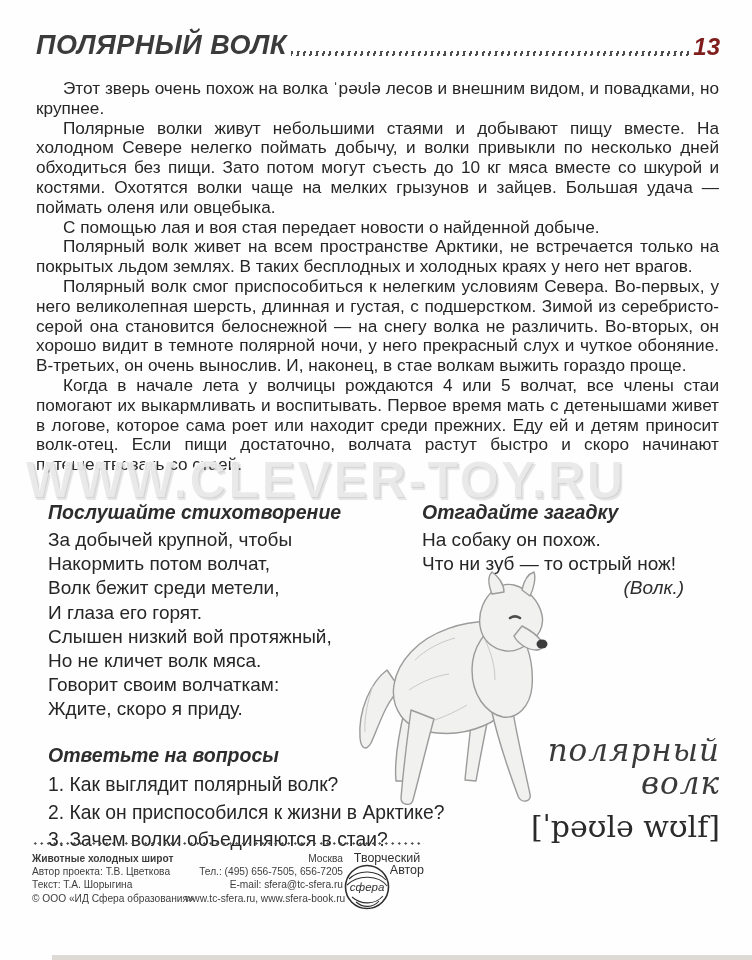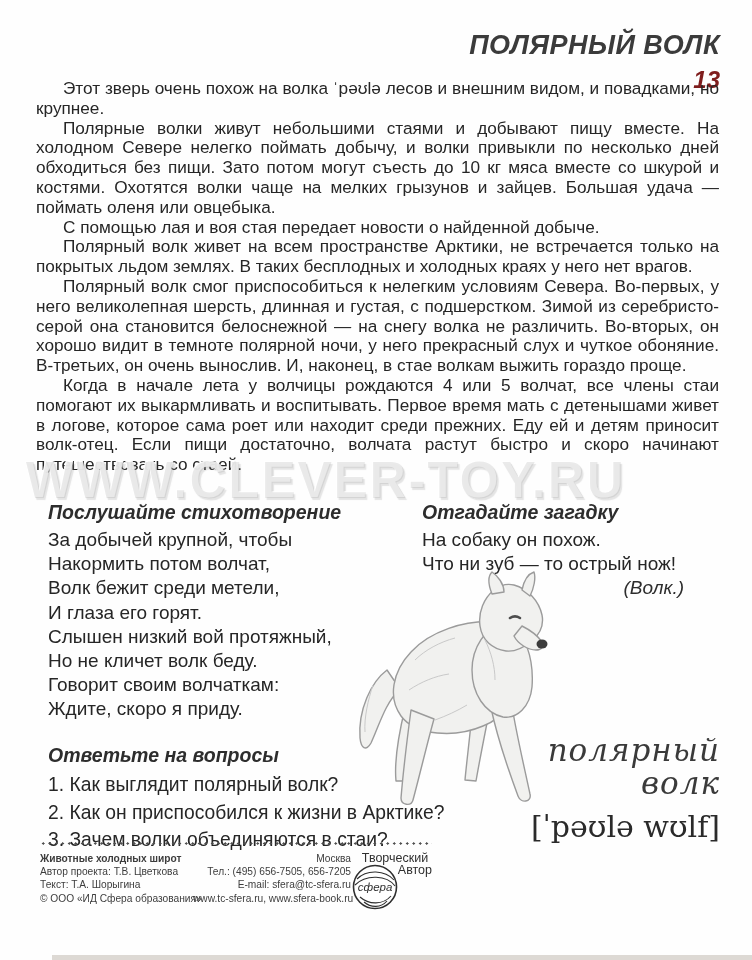--- a/index.html
+++ b/index.html
@@ -1,20 +1,20 @@
 <!DOCTYPE html>
 <html><head>
 <meta charset="utf-8">
 <style>
   html,body{margin:0;padding:0;background:#ffffff;}
   .page{position:relative;width:752px;height:960px;background:#fefefe;overflow:hidden;
         font-family:"Liberation Sans",sans-serif;color:#232323;}
 
   
-  .title-row{position:absolute;top:30px;left:36px;right:32px;display:flex;align-items:flex-end;flex-direction:column;}
+  .title-row{position:absolute;top:30px;left:36px;right:32px;display:flex;align-items:flex-end;}
   .title{margin:0;font-size:27px;font-weight:bold;font-style:italic;letter-spacing:.5px;
          color:#3b3b3b;white-space:nowrap;}
   .leader{flex:1;height:5px;margin:0 3px 5px 4px;
           background-image:repeating-linear-gradient(104deg,#4c4c4c 0 2.2px,transparent 2.2px 6.2px);}
   .page-num{font-size:24px;font-weight:bold;font-style:italic;color:#7f1d1d;margin-bottom:0;}
 
   
   .bodytext{position:absolute;top:79px;left:36px;width:683px;text-align:justify;
             font-size:17.2px;line-height:19.8px;color:#262626;}
   .bodytext p{margin:0;text-indent:27px;}
@@ -41,21 +41,21 @@
   .wolf{position:absolute;left:345px;top:570px;z-index:1;}
 
   
   .vocab{position:absolute;top:734px;right:32px;width:230px;text-align:right;z-index:2;}
   .cursive{font-family:"DejaVu Serif",serif;font-style:italic;font-size:31px;line-height:33px;
            color:#3a3a3a;letter-spacing:1px;}
   .en{font-size:32px;font-weight:bold;color:#1c1c1c;margin-top:12px;letter-spacing:.5px;}
   .ipa{font-family:"DejaVu Serif",serif;font-size:30px;color:#2a2a2a;margin-top:9px;white-space:nowrap;}
 
   
-  .footer{position:absolute;top:842px;left:40px;width:392px;z-index:2;}
+  .footer{position:absolute;top:842px;left:32px;width:392px;z-index:2;}
   .dotline{height:3px;margin-bottom:7px;
            background-image:radial-gradient(circle,#4f4f4f 1px,transparent 1.3px);
            background-size:6.5px 3px;background-repeat:repeat-x;}
   .fcols{display:flex;gap:7px;}
   .fcol{font-size:10.2px;line-height:13.2px;color:#3d3d3d;white-space:nowrap;}
   .fcol.c1{width:146px;}
   .fcol.c2{width:158px;text-align:right;}
   .b{font-weight:bold;}
   .flogo{position:relative;width:80px;height:62px;color:#2f2f2f;}
   .flogo .l1{font-size:12.5px;line-height:12px;text-align:center;}
@@ -87,21 +87,21 @@
 
   <div class="watermark">WWW.CLEVER-TOY.RU</div>
 
   <section class="poem">
     <h2 class="subhead">Послушайте стихотворение</h2>
     <div class="pline">За добычей крупной, чтобы</div>
     <div class="pline">Накормить потом волчат,</div>
     <div class="pline">Волк бежит среди метели,</div>
     <div class="pline">И глаза его горят.</div>
     <div class="pline">Слышен низкий вой протяжный,</div>
-    <div class="pline">Но не кличет волк беду.</div>
+    <div class="pline">Но не кличет волк мяса.</div>
     <div class="pline">Говорит своим волчаткам:</div>
     <div class="pline">Ждите, скоро я приду.</div>
   </section>
 
   <section class="riddle">
     <h2 class="subhead">Отгадайте загадку</h2>
     <div class="pline">На собаку он похож.</div>
     <div class="pline">Что ни зуб — то острый нож!</div>
     <div class="answer">(Волк.)</div>
   </section>

